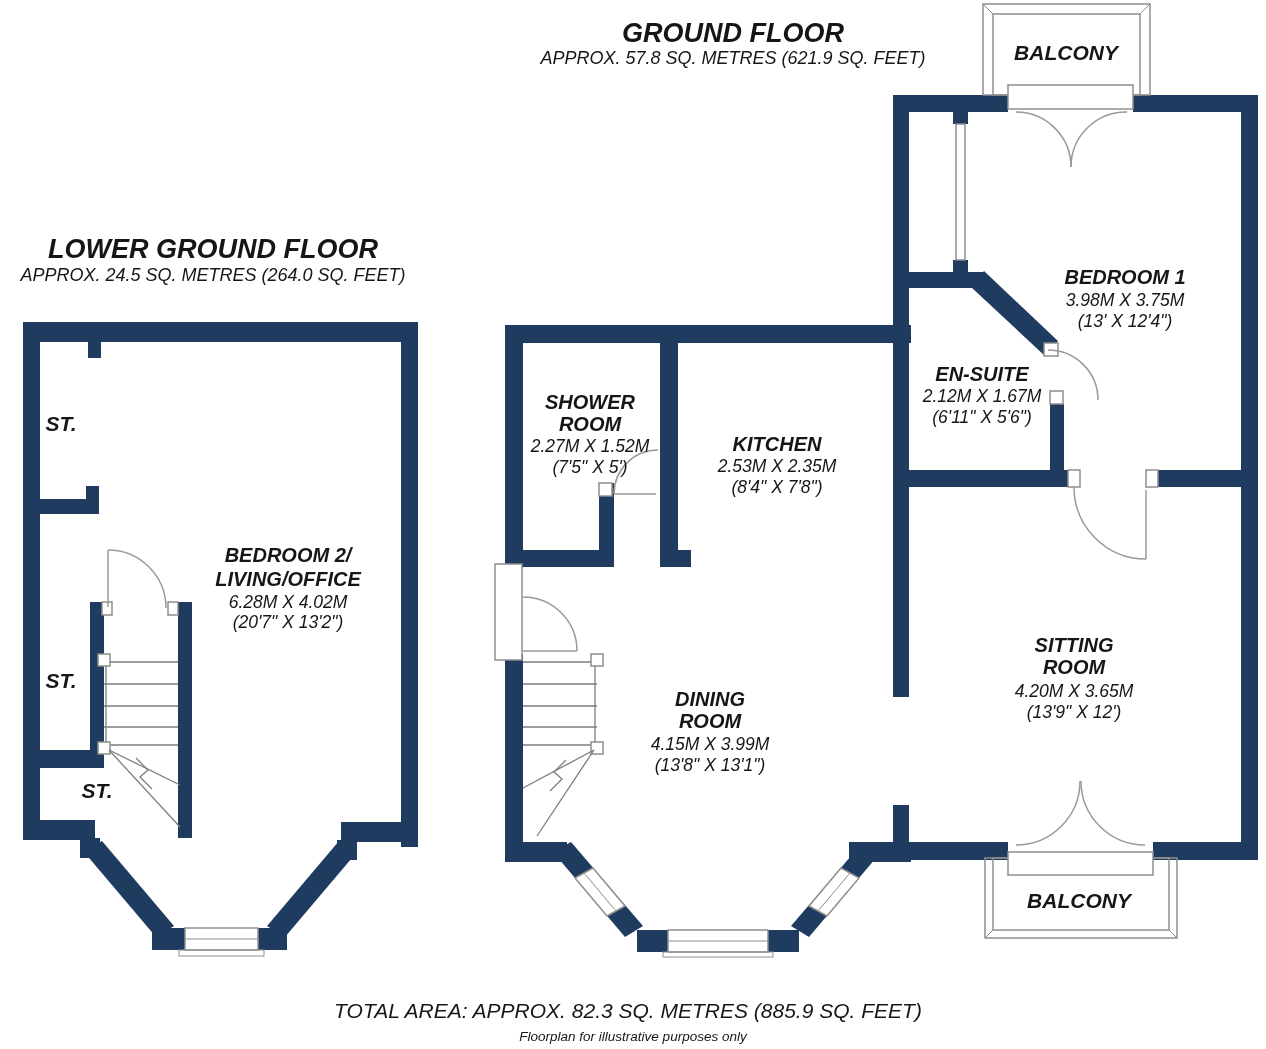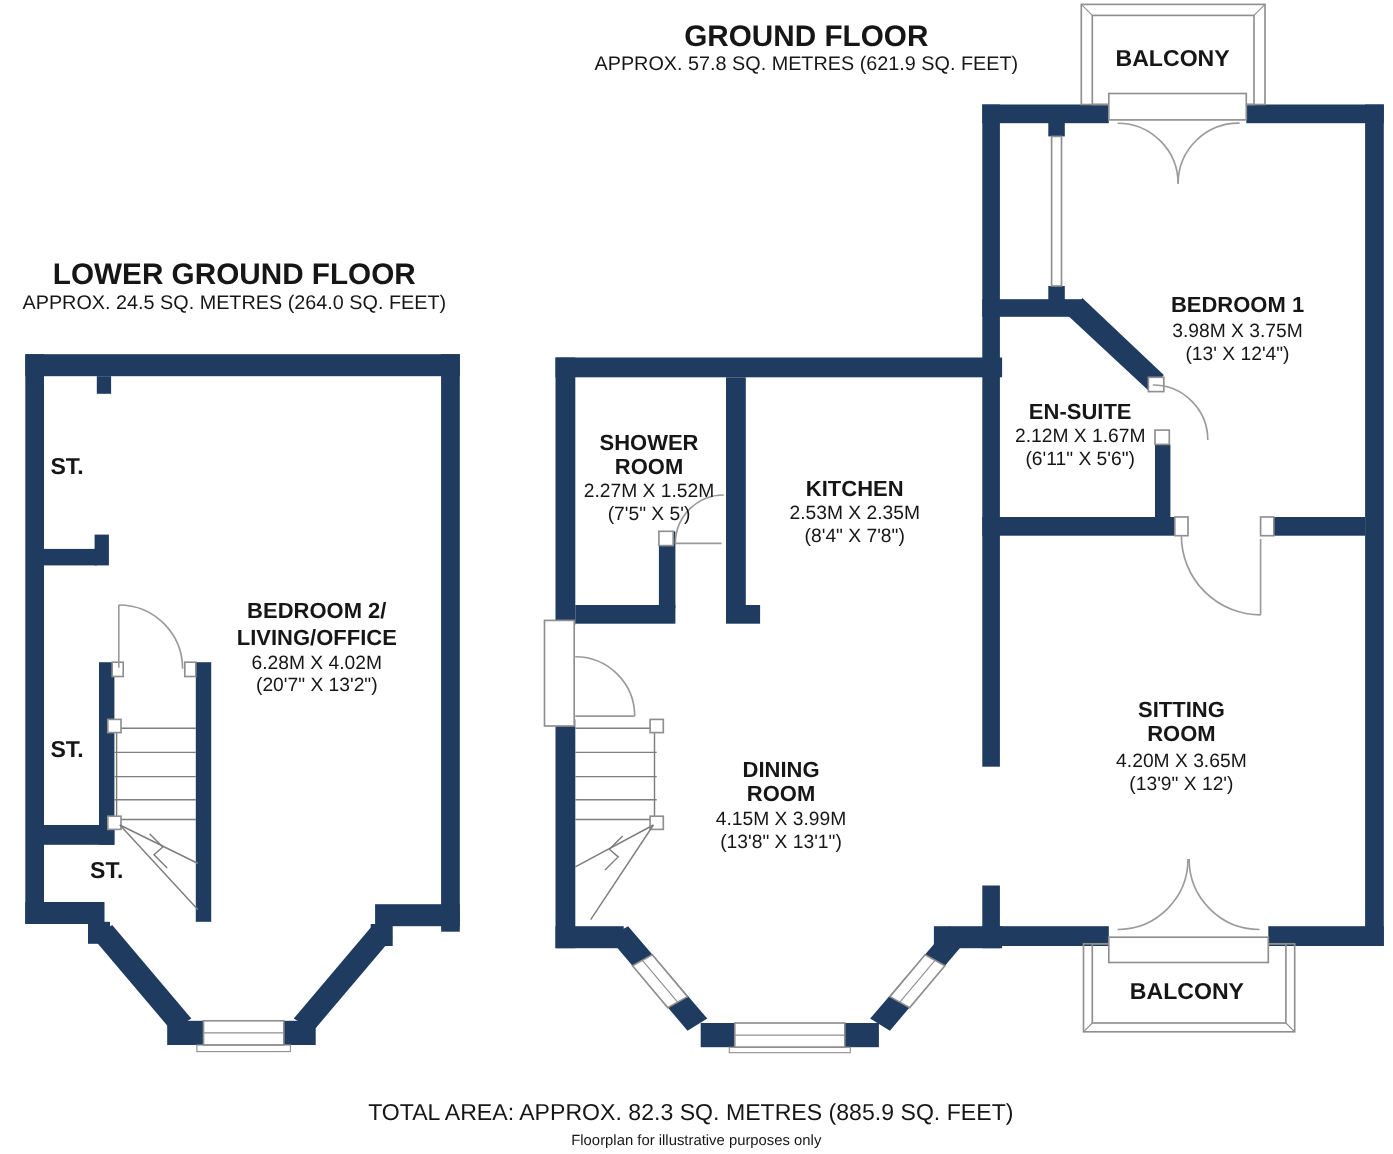--- a/index.html
+++ b/index.html
@@ -1,17 +1,17 @@
 <!DOCTYPE html>
 <html><head>
 <meta charset="utf-8">
 <style>
   html,body{margin:0;padding:0;background:#ffffff;}
   .stage{position:relative;width:1266px;height:1049px;background:#ffffff;overflow:hidden;
-         font-family:"Liberation Sans", sans-serif;}
+         font-family:"Liberation Sans", sans-serif;font-style:italic;}
   svg{position:absolute;left:0;top:0;}
   .wall{fill:#1f3b60;stroke:none;}
   .thin{fill:none;stroke:#8f8f8f;stroke-width:1.5;}
   .thin1{fill:none;stroke:#8f8f8f;stroke-width:1;}
   .wht{fill:#ffffff;stroke:#8f8f8f;stroke-width:1.5;}
   .tread{stroke:#7d7d7d;stroke-width:1.3;fill:none;}
   .arc{fill:none;stroke:#9a9a9a;stroke-width:1.5;}
   text{fill:#161616;}
   .plan-title{font-size:27px;font-weight:bold;}
   .plan-sub{font-size:18px;}

